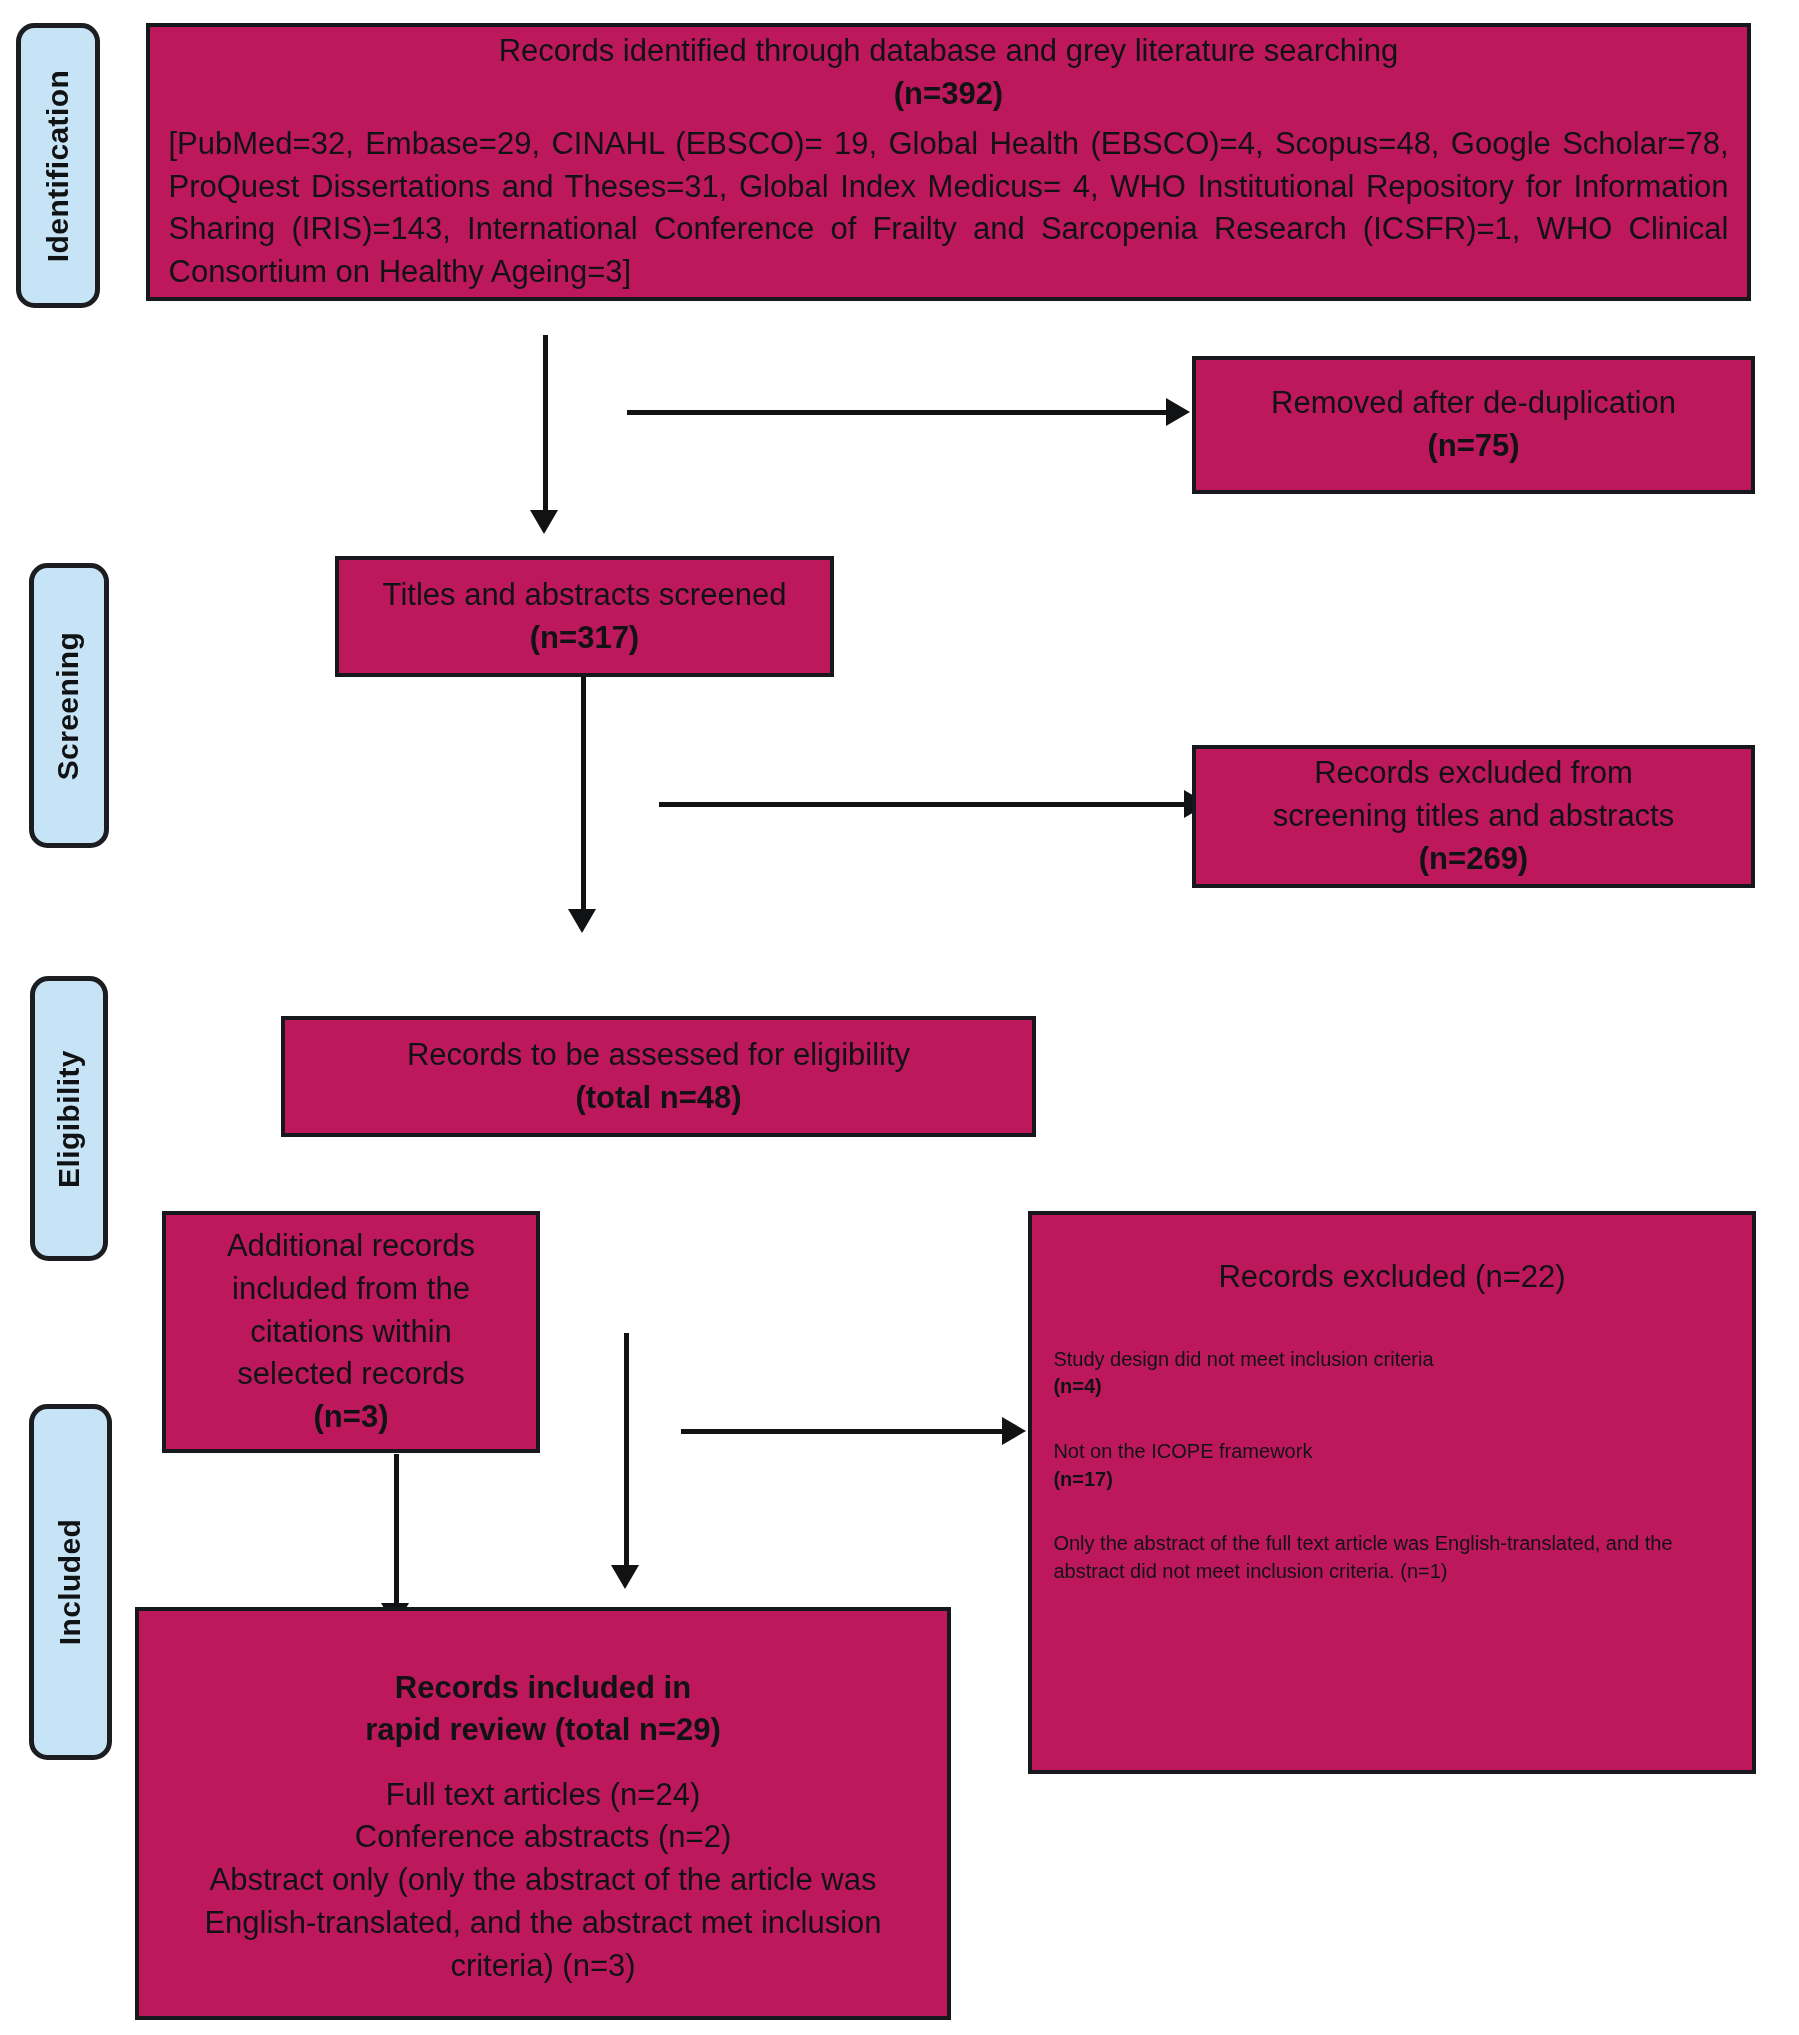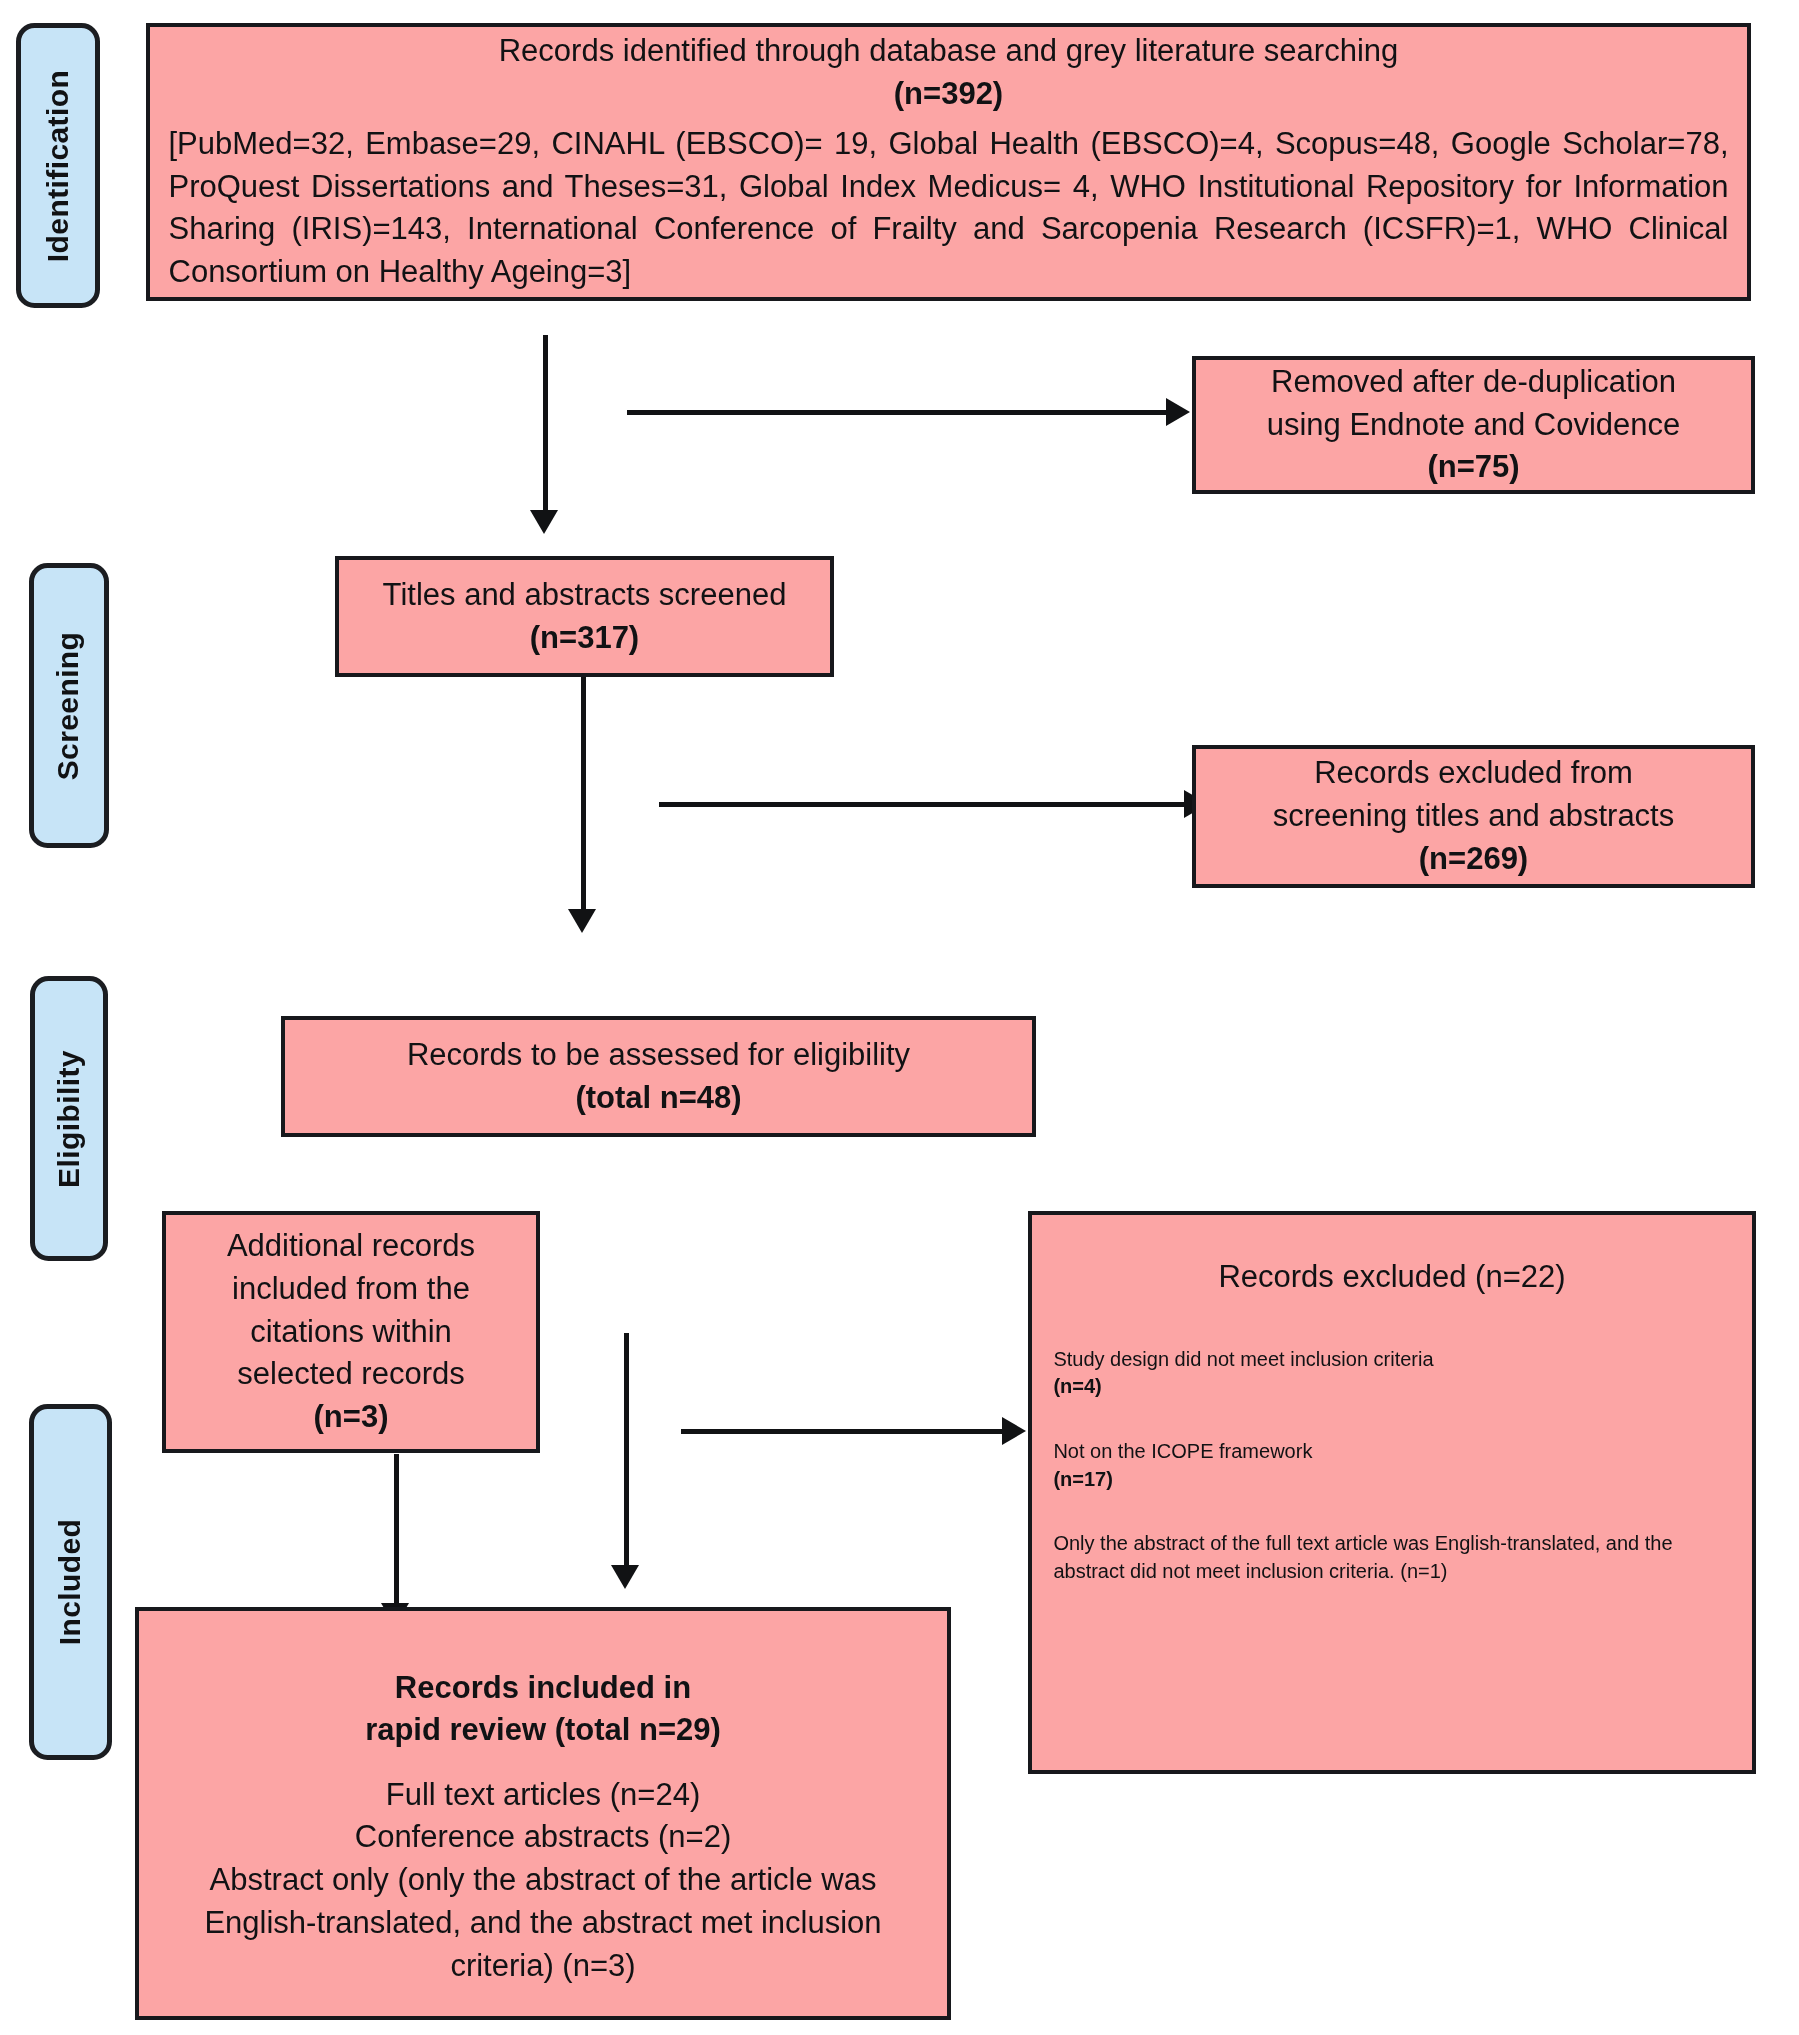--- a/index.html
+++ b/index.html
@@ -32,21 +32,21 @@
     transform: rotate(-90deg);
     white-space: nowrap;
     font-weight: bold;
     font-size: 30px;
     color: #111214;
     letter-spacing: 0.4px;
   }
   
   .flow-box {
     position: absolute;
-    background: #fca5a5;
+    background: #be185d;
     border: 4.3px solid #17181c;
     box-sizing: border-box;
     display: flex;
     flex-direction: column;
     justify-content: center;
   }
   .bx-pad { padding: 7.1px 18.5px; }
   .t-center { text-align: center; }
   .t-left   { text-align: left; }
   .t-just   { text-align: justify; text-align-last: left; }
@@ -115,21 +115,20 @@
   </div>
 
   <div class="vline" style="left:543px; top:335px; height:178px;"></div>
   <div class="arrow-down" style="left:530px; top:510px;"></div>
 
   <div class="hline" style="left:627px; top:410px; width:542px;"></div>
   <div class="arrow-right" style="left:1166px; top:398px;"></div>
 
   <div class="flow-box bx-pad t-center" style="left:1192px; top:356px; width:563px; height:138px;">
     <div class="line">Removed after de-duplication</div>
-    <div class="line">using Endnote and Covidence</div>
     <div class="line bold">(n=75)</div>
   </div>
 
   <div class="flow-box bx-pad t-center" style="left:335px; top:556px; width:499px; height:121px;">
     <div class="line">Titles and abstracts screened</div>
     <div class="line bold">(n=317)</div>
   </div>
 
   <div class="vline" style="left:581px; top:677px; height:235px;"></div>
   <div class="arrow-down" style="left:568px; top:909px;"></div>

